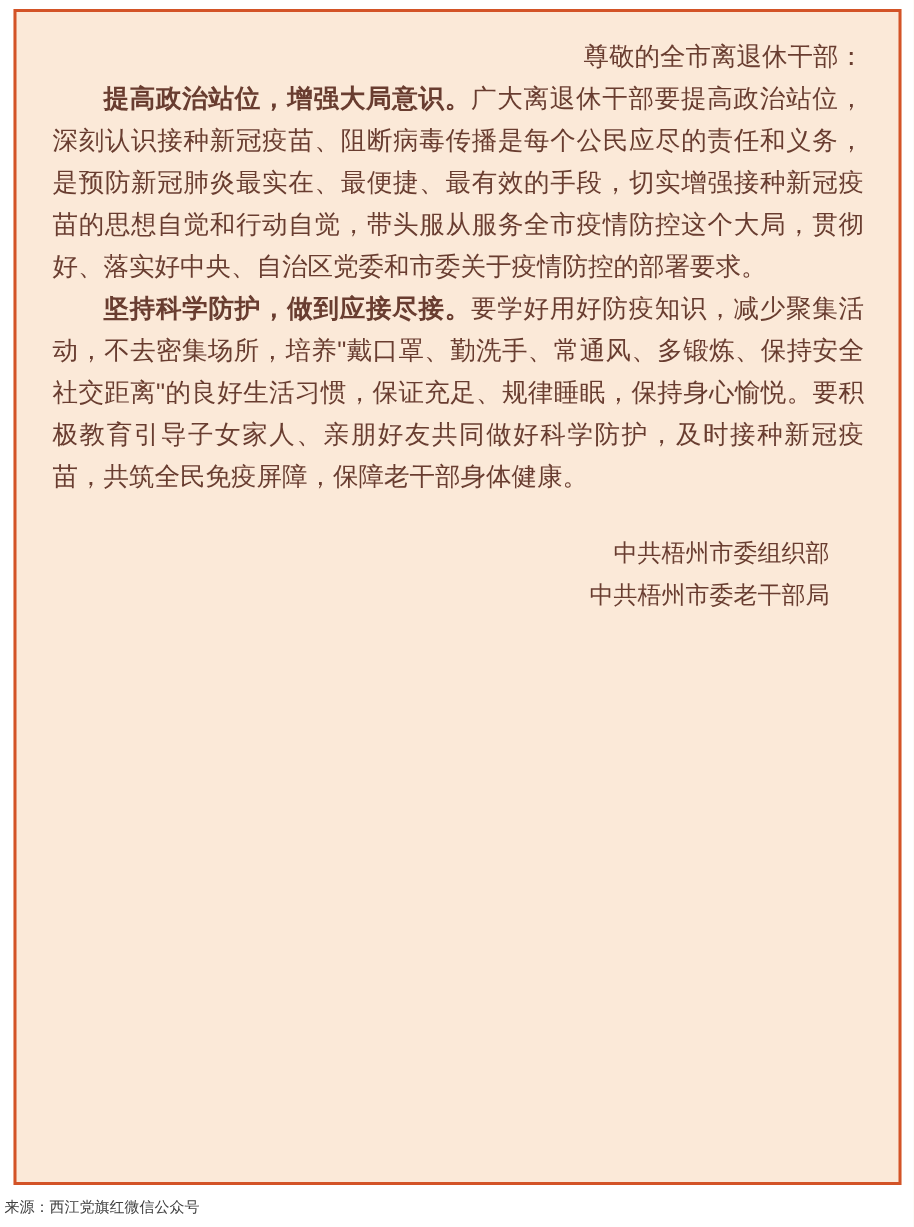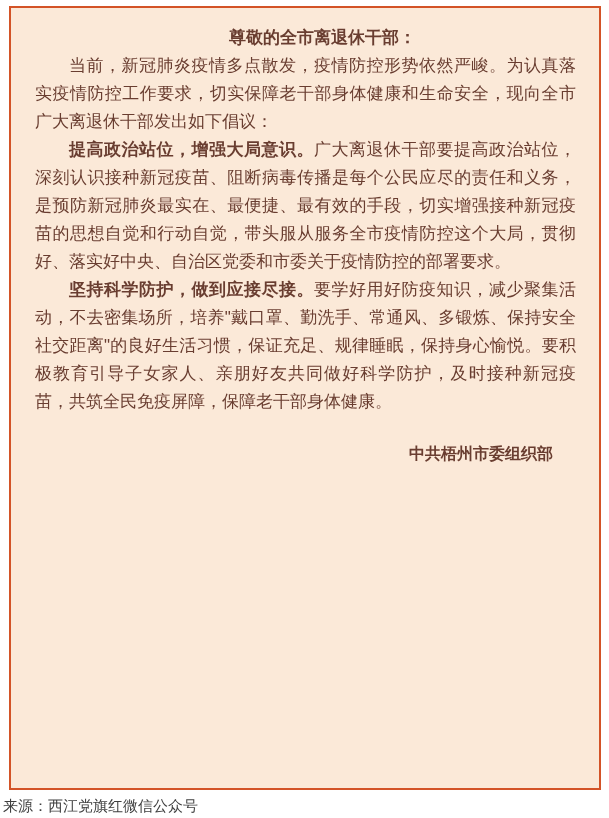--- a/index.html
+++ b/index.html
@@ -24,62 +24,60 @@
     overflow: hidden;
   }
   .body-text {
     font-size: 17px;
     line-height: 28px;
     color: #693d30;
     text-align: justify;
   }
   .greeting {
     margin: 0 0 15px 0;
-    text-align: center;
-    font-weight: bold;
+    text-align: right;
   }
   p.para {
     margin: 0;
     text-indent: 2em;
   }
   .lead {
     font-weight: bold;
     font-family: Liberation Serif, serif;
   }
   .signature {
     margin: 24px 23px 0 0;
     text-align: right;
     font-size: 16px;
     line-height: 28px;
     color: #693d30;
-    font-weight: bold;
   }
   .source-line {
     position: absolute;
     left: 3px;
     top: 796px;
-    font-size: 15px;
+    font-size: 10px;
     line-height: 20px;
     color: #3f3f3f;
   }
 </style>
 </head>
 <body>
 
 <div class="notice-box">
   <div class="body-text">
     <p class="para greeting">尊敬的全市离退休干部：</p>
 
-    <p class="para"><span>当前，新冠肺炎疫情多点散发，疫情防控形势依然严峻。为认真落实疫情防控工作要求，切实保障老干部身体健康和生命安全，现向全市广大离退休干部发出如下倡议：</span></p>
 
     <p class="para"><span class="lead">提高政治站位，增强大局意识。</span><span>广大离退休干部要提高政治站位，深刻认识接种新冠疫苗、阻断病毒传播是每个公民应尽的责任和义务，是预防新冠肺炎最实在、最便捷、最有效的手段，切实增强接种新冠疫苗的思想自觉和行动自觉，带头服从服务全市疫情防控这个大局，贯彻好、落实好中央、自治区党委和市委关于疫情防控的部署要求。</span></p>
 
 
     <p class="para"><span class="lead">坚持科学防护，做到应接尽接。</span><span>要学好用好防疫知识，减少聚集活动，不去密集场所，培养"戴口罩、勤洗手、常通风、多锻炼、保持安全社交距离"的良好生活习惯，保证充足、规律睡眠，保持身心愉悦。要积极教育引导子女家人、亲朋好友共同做好科学防护，及时接种新冠疫苗，共筑全民免疫屏障，保障老干部身体健康。</span></p>
 
   </div>
 
   <div class="signature">
     <div>中共梧州市委组织部</div>
+    <div>中共梧州市委老干部局</div>
   </div>
 </div>
 
 <div class="source-line">来源：西江党旗红微信公众号</div>
 
 </body></html>

